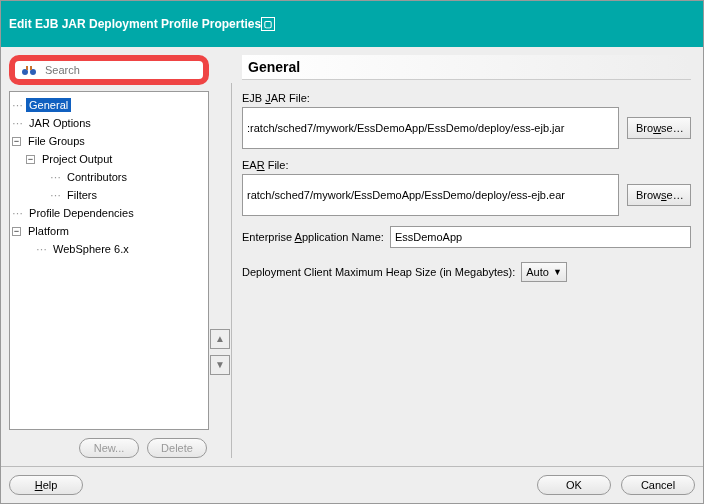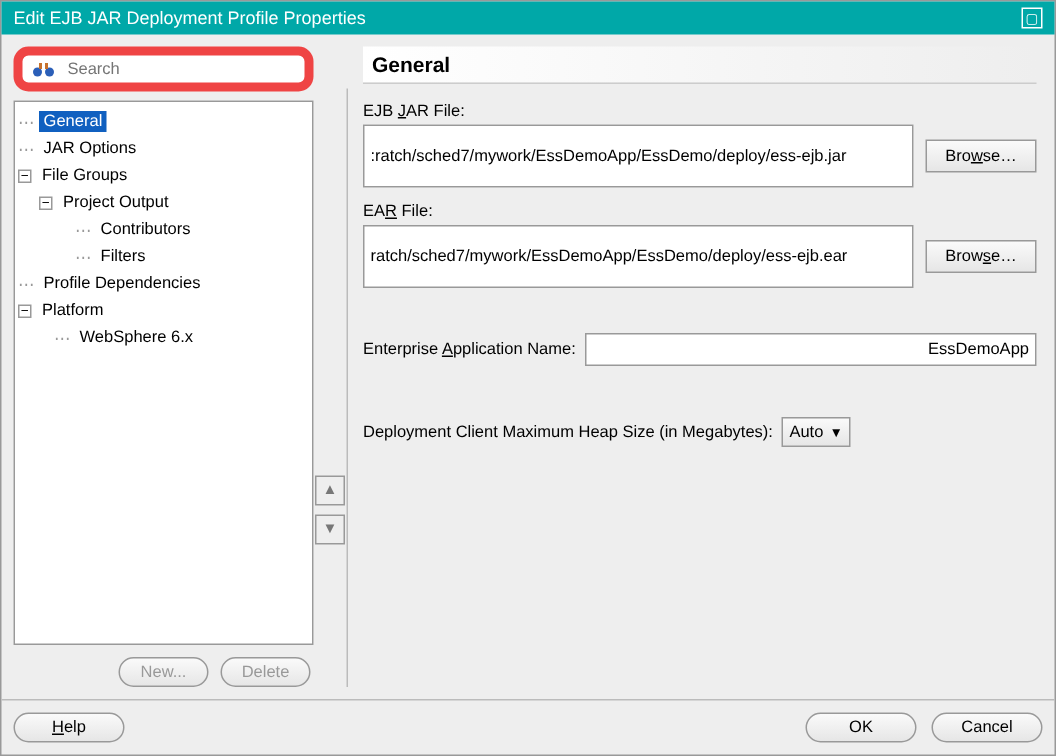--- a/index.html
+++ b/index.html
@@ -14,25 +14,24 @@
     width: 704px;
     height: 504px;
     border: 1px solid #999;
     background: #eeeeee;
     display: flex;
     flex-direction: column;
   }
   .title-bar {
     background: #00a8a8;
     color: #fff;
-    font-weight: normal;
-    padding: 4px 8px;
+    font-weight: bold;
+    padding: 16px 8px;
     font-size: 12px;
     display: flex;
-    justify-content: space-between;
     align-items: center;
   }
   .title-right {
     display: flex;
     gap: 4px;
   }
   .title-icon {
     width: 14px;
     height: 14px;
     border: 1px solid #fff;
@@ -184,38 +183,37 @@
     font-size: 11px;
     font-family: Liberation Sans, sans-serif;
     flex: 1;
     height: 22px;
   }
   .btn-browse {
     border: 1px solid #999;
     background: linear-gradient(#fafafa, #e6e6e6);
     padding: 3px 8px;
     font-size: 11px;
-    width: 74px;
+    width: 64px;
     height: 22px;
     text-align: center;
   }
   .inline-row {
     display: flex;
     align-items: center;
     gap: 6px;
-    margin-top: 20px;
+    margin-top: 0;
   }
   .app-name-input {
     border: 1px solid #999;
     background: #fff;
     padding: 3px 4px;
     font-size: 11px;
     flex: 1;
     height: 22px;
-    text-align: right;
   }
   .dropdown {
     border: 1px solid #999;
     background: linear-gradient(#fafafa, #e6e6e6);
     padding: 2px 4px;
     font-size: 11px;
     display: inline-flex;
     align-items: center;
     gap: 4px;
     height: 20px;

